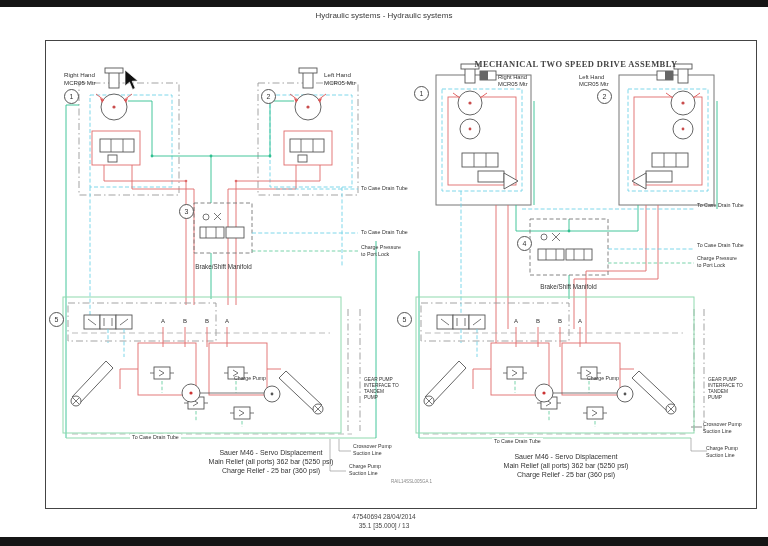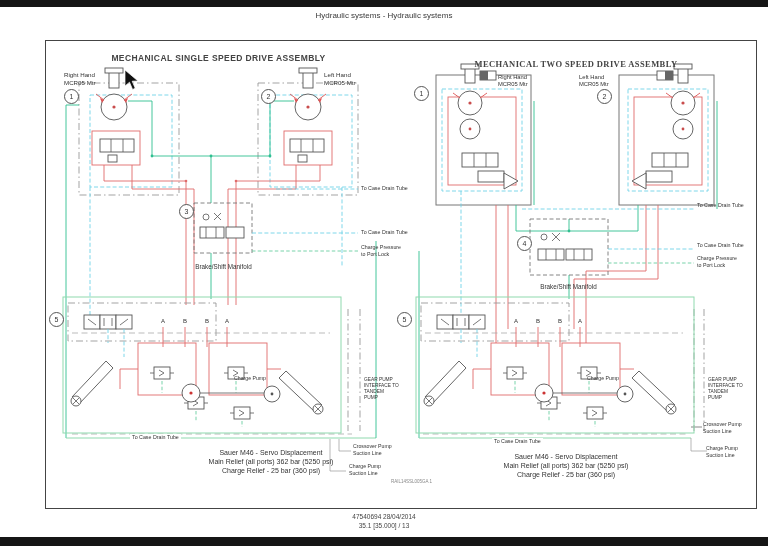--- a/index.html
+++ b/index.html
@@ -198,21 +198,20 @@
         <path class="gn" d="M373,397 h272"></path>
         <path class="gyd" d="M377,393 h264"></path>
         <path class="dd" d="M648,268 v122 M658,268 v122"></path>
         <path class="gy" d="M656,386 h-11 v-? h0"></path>
         <path class="gy" d="M656,386 h-11 M661,410 h-16 v-13"></path>
         <path class="cy" d="M415,150 V276"></path>
         <use href="#pumpblk" x="353"></use>
       </g>
     </svg>
 
-    <div class="dtitle" style="left:25px;top:12px;width:295px;">MECHANICAL SINGLE SPEED DRIVE ASSEMBLY</div>
     <div class="dtitle" style="left:380px;top:18px;width:300px;font-family:Liberation Serif, serif;">MECHANICAL TWO SPEED DRIVE ASSEMBLY</div>
 
     <div class="co" style="left:18px;top:48px;">1</div>
     <div class="co" style="left:215px;top:48px;">2</div>
     <div class="co" style="left:133px;top:163px;">3</div>
     <div class="co" style="left:3px;top:271px;">5</div>
     <div class="co" style="left:368px;top:45px;">1</div>
     <div class="co" style="left:551px;top:48px;">2</div>
     <div class="co" style="left:471px;top:195px;">4</div>
     <div class="co" style="left:351px;top:271px;">5</div>

